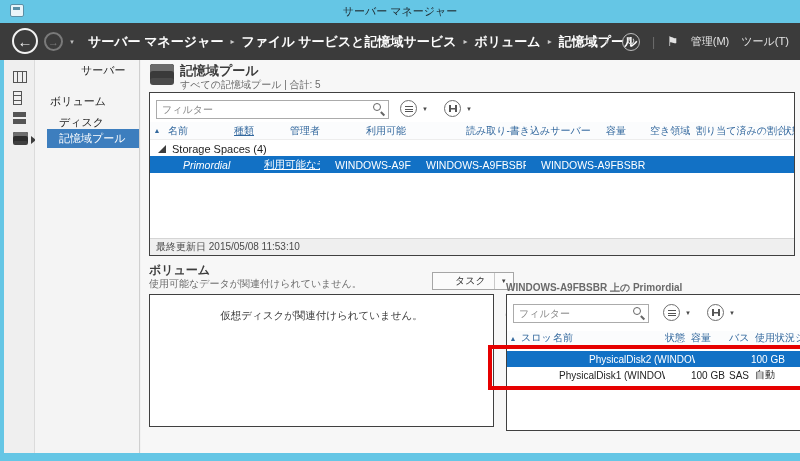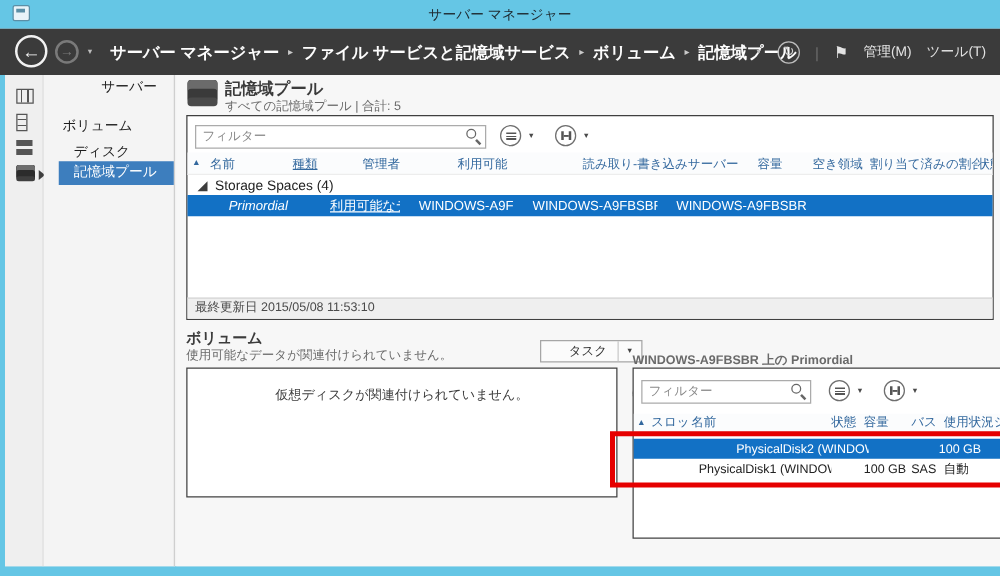--- a/index.html
+++ b/index.html
@@ -231,21 +231,21 @@
 
     <div class="statusbar">最終更新日 2015/05/08 11:53:10</div>
   </div>
 
   <div class="tile-title" style="left:149px;top:262px;font-size:12px;">ボリューム</div>
   <div class="tile-sub" style="left:149px;top:277px;">使用可能なデータが関連付けられていません。</div>
   <div class="tasks-btn" style="left:432px;top:272px;">
     <span class="lbl">タスク</span>
     <span class="tcaret">▼</span>
   </div>
-  <div class="box" style="left:149px;top:294px;width:345px;height:104px;">
+  <div class="box" style="left:149px;top:294px;width:345px;height:133px;">
     <div class="empty-msg" style="top:14px;">仮想ディスクが関連付けられていません。</div>
   </div>
 
   <div class="tile-title" style="left:506px;top:266px;font-size:12px;margin-top:40px;">物理ディスク</div>
   <div class="tile-sub" style="left:506px;top:281px;font-weight:bold;">WINDOWS-A9FBSBR 上の Primordial</div>
 
   <div class="box" style="left:506px;top:294px;width:298px;height:137px;">
     <div class="filter-wrap" style="left:6px;top:8px;width:136px;">
       <input type="text" placeholder="フィルター" style="">
       <span class="magnifier"></span>

